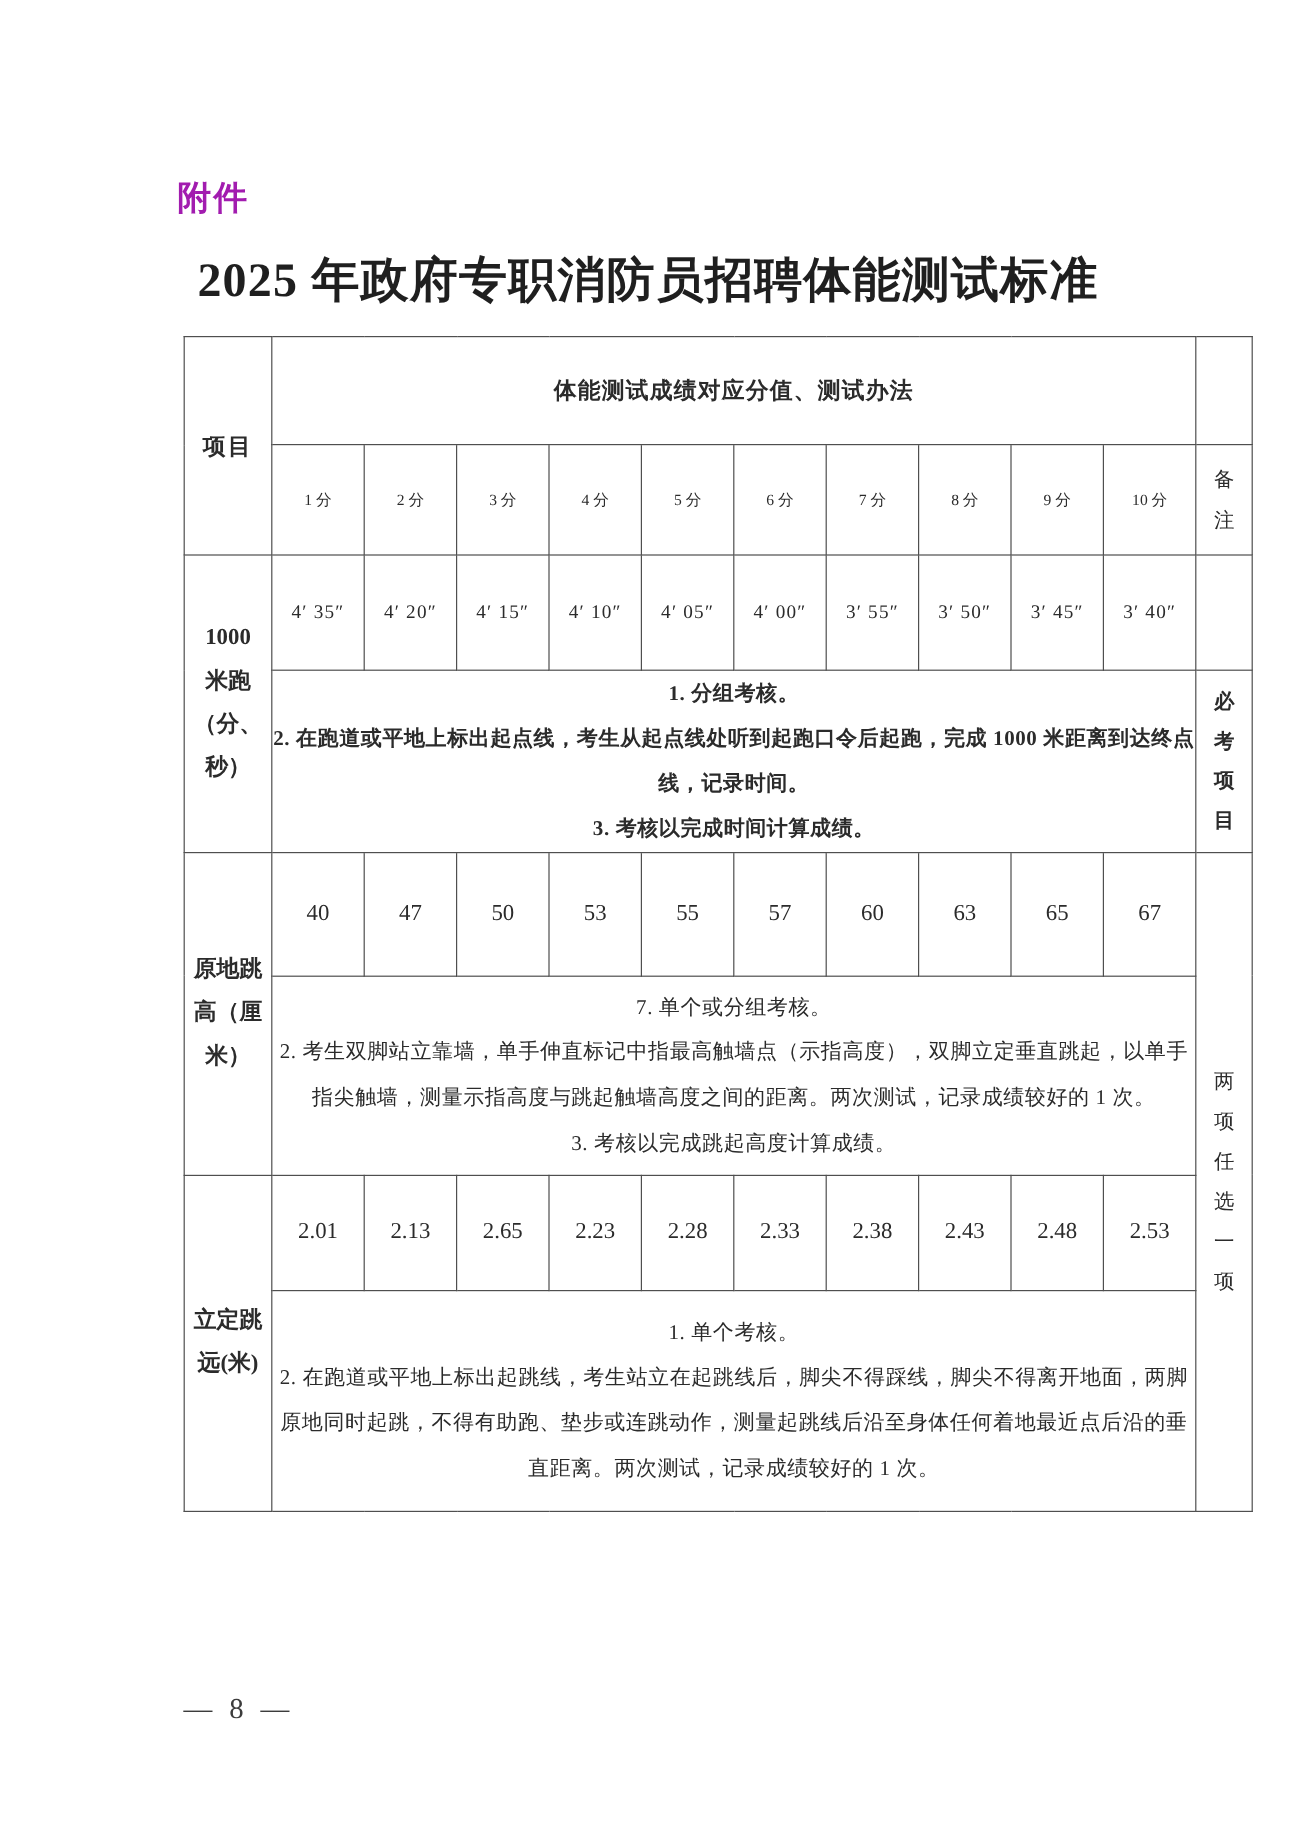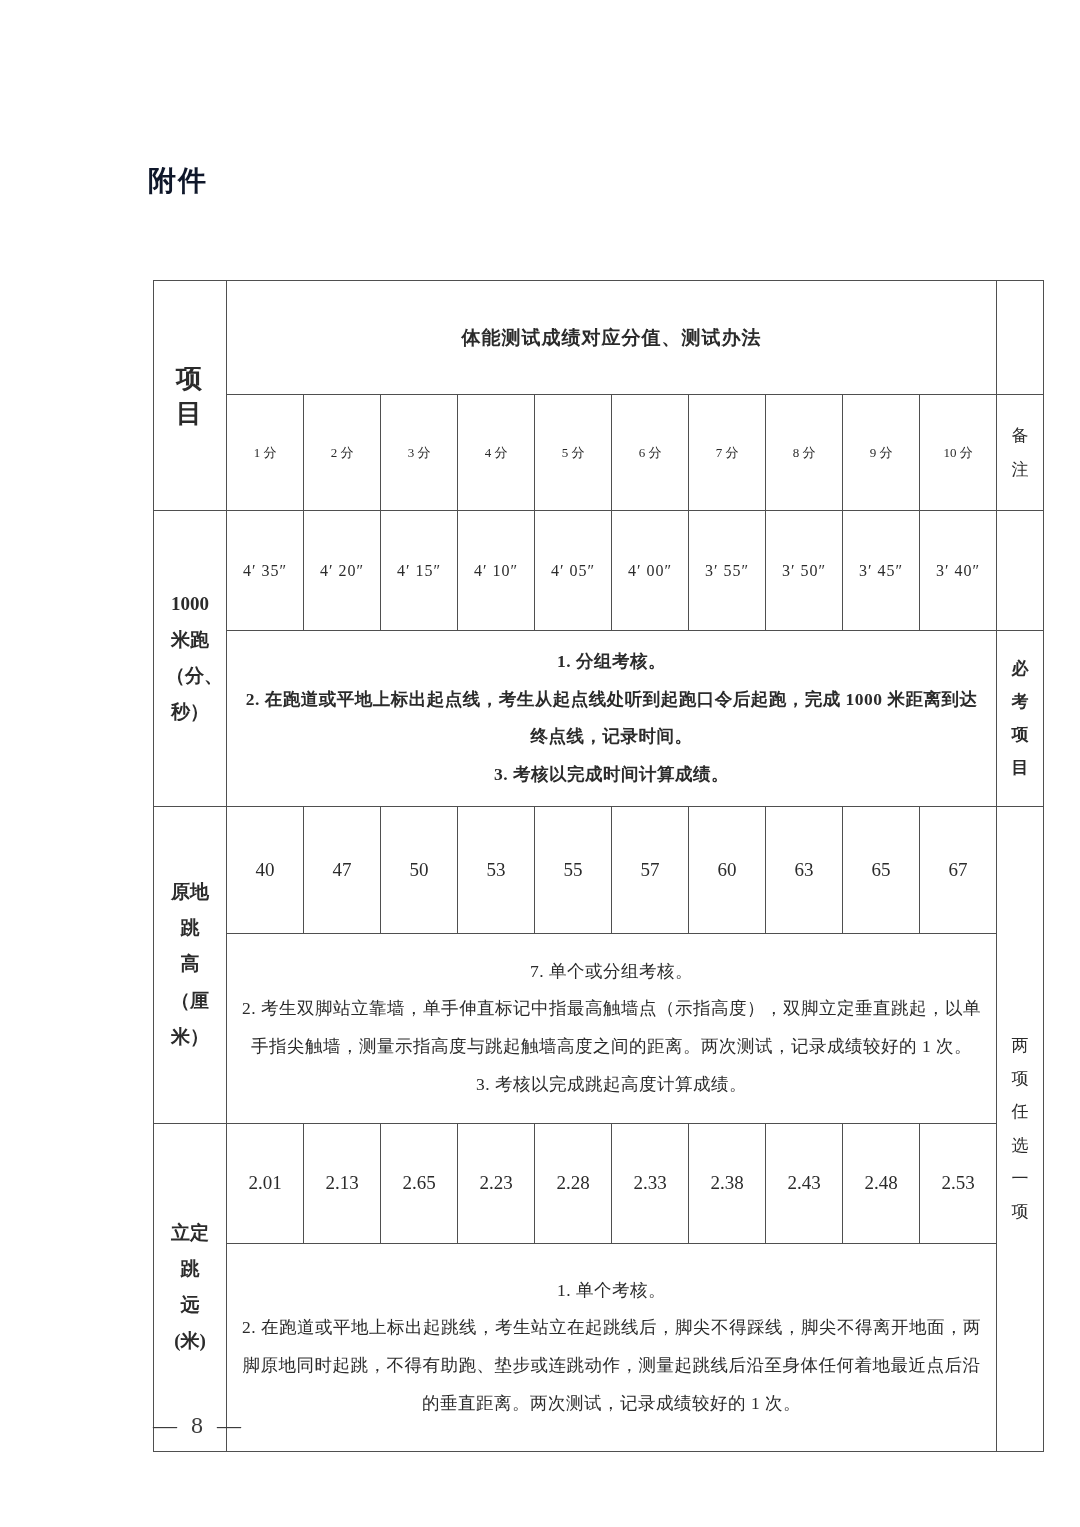--- a/index.html
+++ b/index.html
@@ -5,43 +5,43 @@
   html,body{margin:0;padding:0;background:#ffffff;}
   .page{
     position:relative;
     width:1080px;height:1527px;
     background:#ffffff;
     font-family:"Liberation Serif","DejaVu Serif",serif;
     color:#2b2b2b;
     overflow:hidden;
   }
   .attachment{
-    position:absolute;left:148px;top:162px;
+    position:absolute;left:148px;top:146px;
     font-family:"Liberation Sans","DejaVu Sans",sans-serif;
-    font-weight:600;font-size:28px;color:#0f172a;letter-spacing:2px;
+    font-weight:600;font-size:28px;color:#a21caf;letter-spacing:2px;
   }
   .title{
     position:absolute;left:0;top:206px;width:1080px;
     text-align:center;
     font-weight:bold;font-size:40px;color:#1f1f1f;letter-spacing:1px;
   }
   table.std{
     position:absolute;left:153px;top:280px;
     width:890px;height:960px;
     border-collapse:collapse;table-layout:fixed;
   }
   table.std td{
     border:1px solid #4f4f4f;
-    padding:12px;
+    padding:0;
     vertical-align:middle;
     text-align:center;
     color:#2b2b2b;
   }
   td.main-header{font-weight:bold;font-size:19px;letter-spacing:1px;}
-  td.item-header{font-weight:bold;font-size:26px;letter-spacing:2px;}
+  td.item-header{font-weight:bold;font-size:19px;letter-spacing:2px;}
   td.score-header{font-size:13px;}
   td.value-cell{font-size:19px;}
   td.time-cell{font-size:16px;letter-spacing:1px;}
   td.item-cell{
     font-weight:bold;font-size:19px;
     white-space:pre-line;line-height:1.9;
   }
   td.notes-cell{
     text-align:left;vertical-align:middle;
     padding:10px 16px 10px 12px;
@@ -65,20 +65,21 @@
   tr.r-s3v td{height:95px;}
   tr.r-s3n td{height:183px;}
 </style>
 </head>
 <body>
 
 <div class="page">
 
   <div class="attachment">附件</div>
 
+  <div class="title">2025 年政府专职消防员招聘体能测试标准</div>
 
   <table class="std">
     <colgroup>
       <col style="width:73px">
       <col style="width:77px">
         <col style="width:77px">
         <col style="width:77px">
         <col style="width:77px">
         <col style="width:77px">
       <col style="width:77px">

